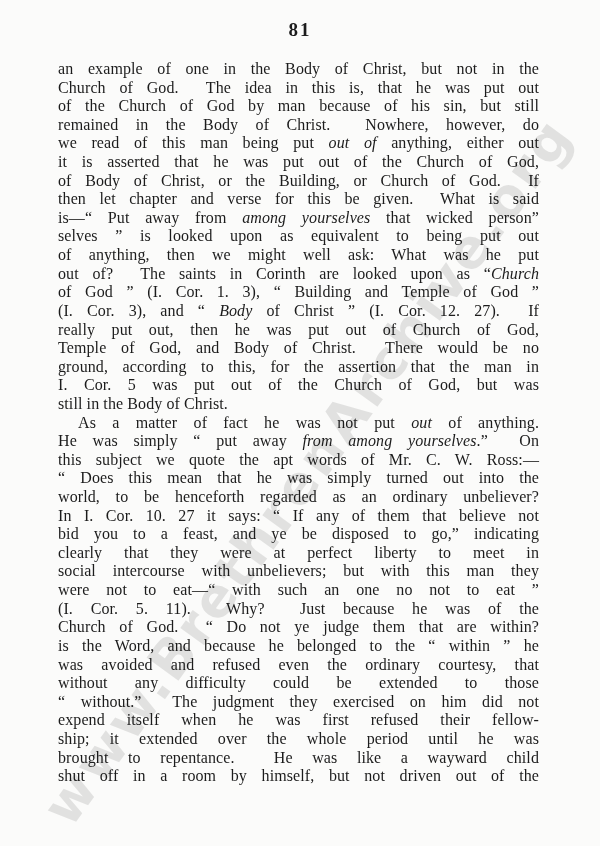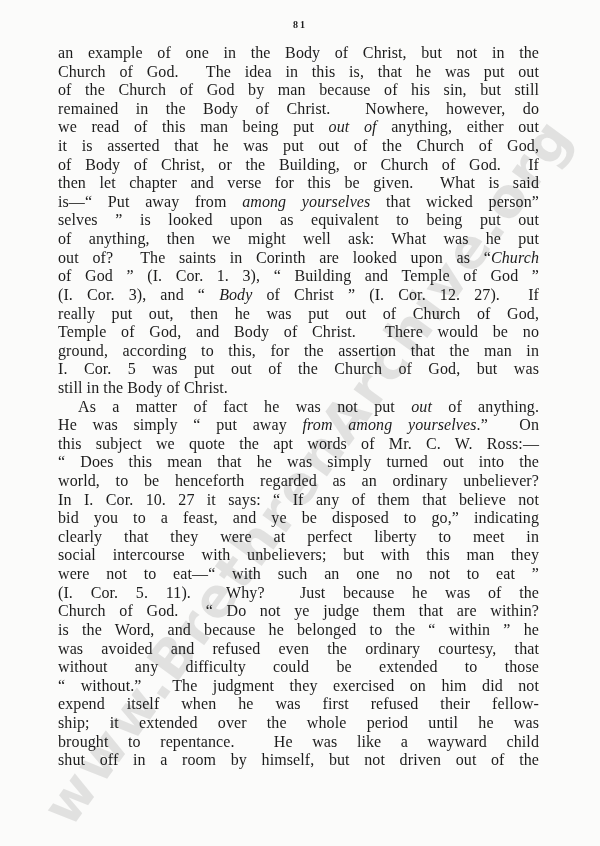--- a/index.html
+++ b/index.html
@@ -36,29 +36,29 @@
     white-space: nowrap;
     pointer-events: none;
     user-select: none;
   }
   .page-number {
     position: absolute;
     top: 19px;
     left: 0;
     width: 100%;
     text-align: center;
-    font-size: 10px;
+    font-size: 19px;
     letter-spacing: 2px;
     font-weight: bold;
     color: var(--ink);
   }
   .text-block {
     position: absolute;
     left: 58px;
-    top: 44px;
+    top: 60px;
     width: 481px;
     font-size: 16px;
     letter-spacing: 0.1px;
   }
   .line {
     height: 18.62px;
     line-height: 18.62px;
     text-align: justify;
     text-align-last: justify;
     white-space: normal;

